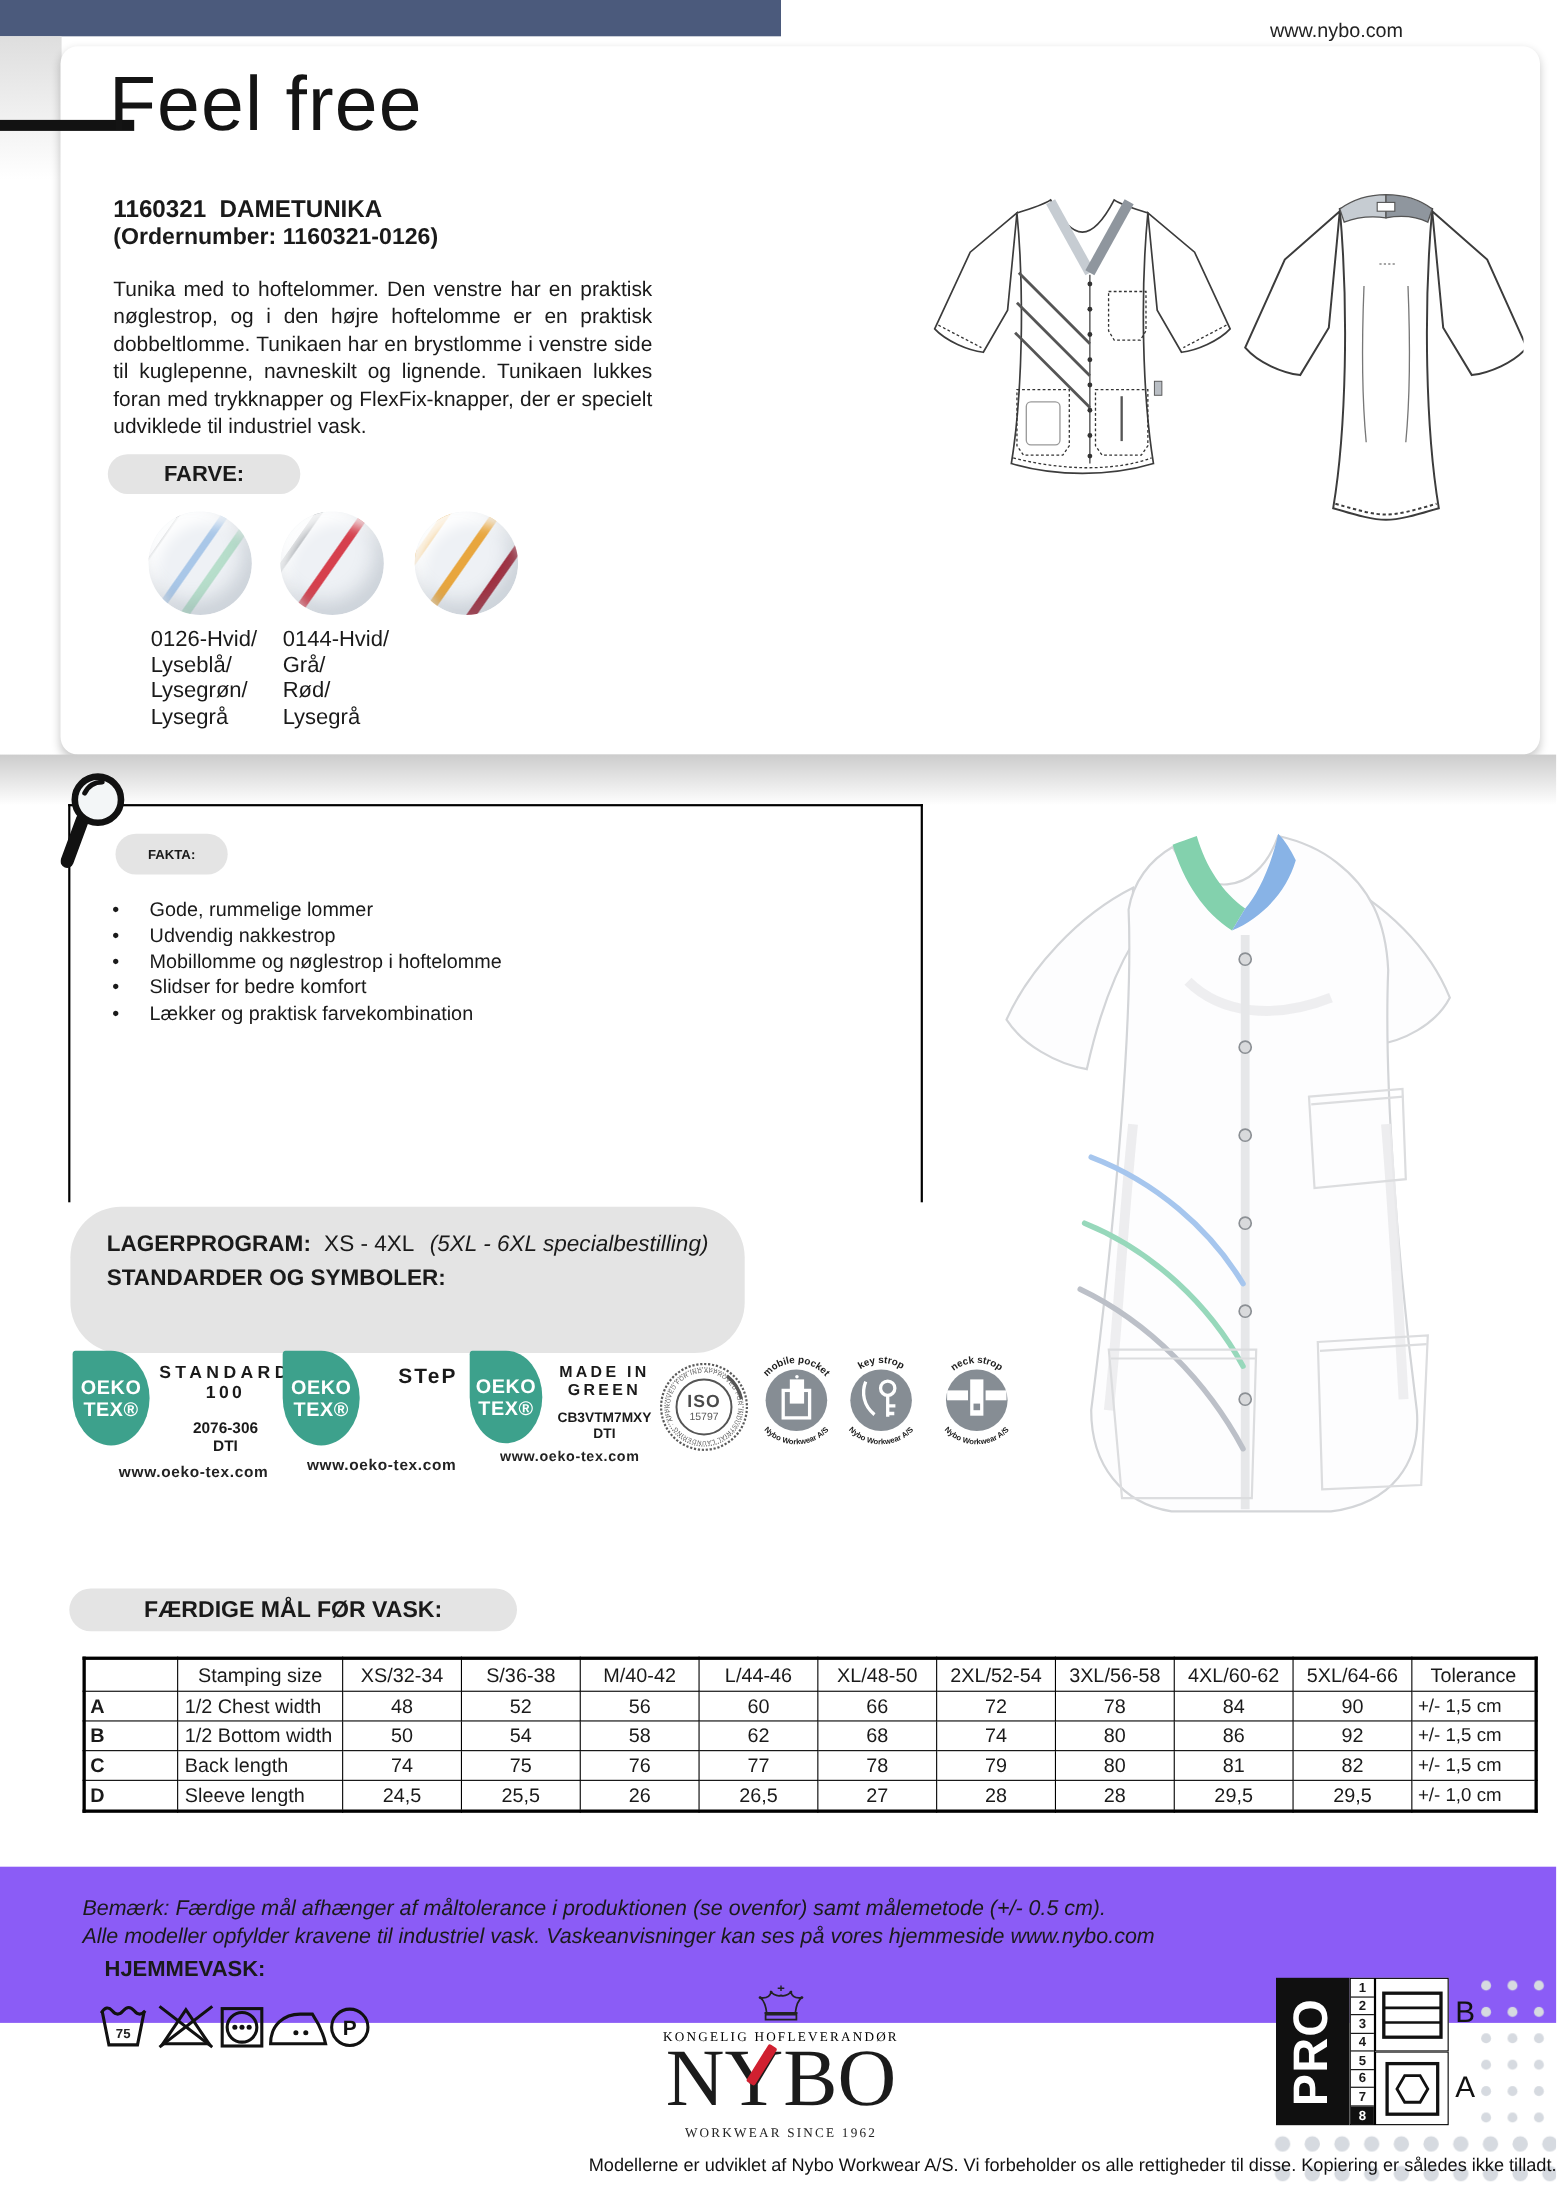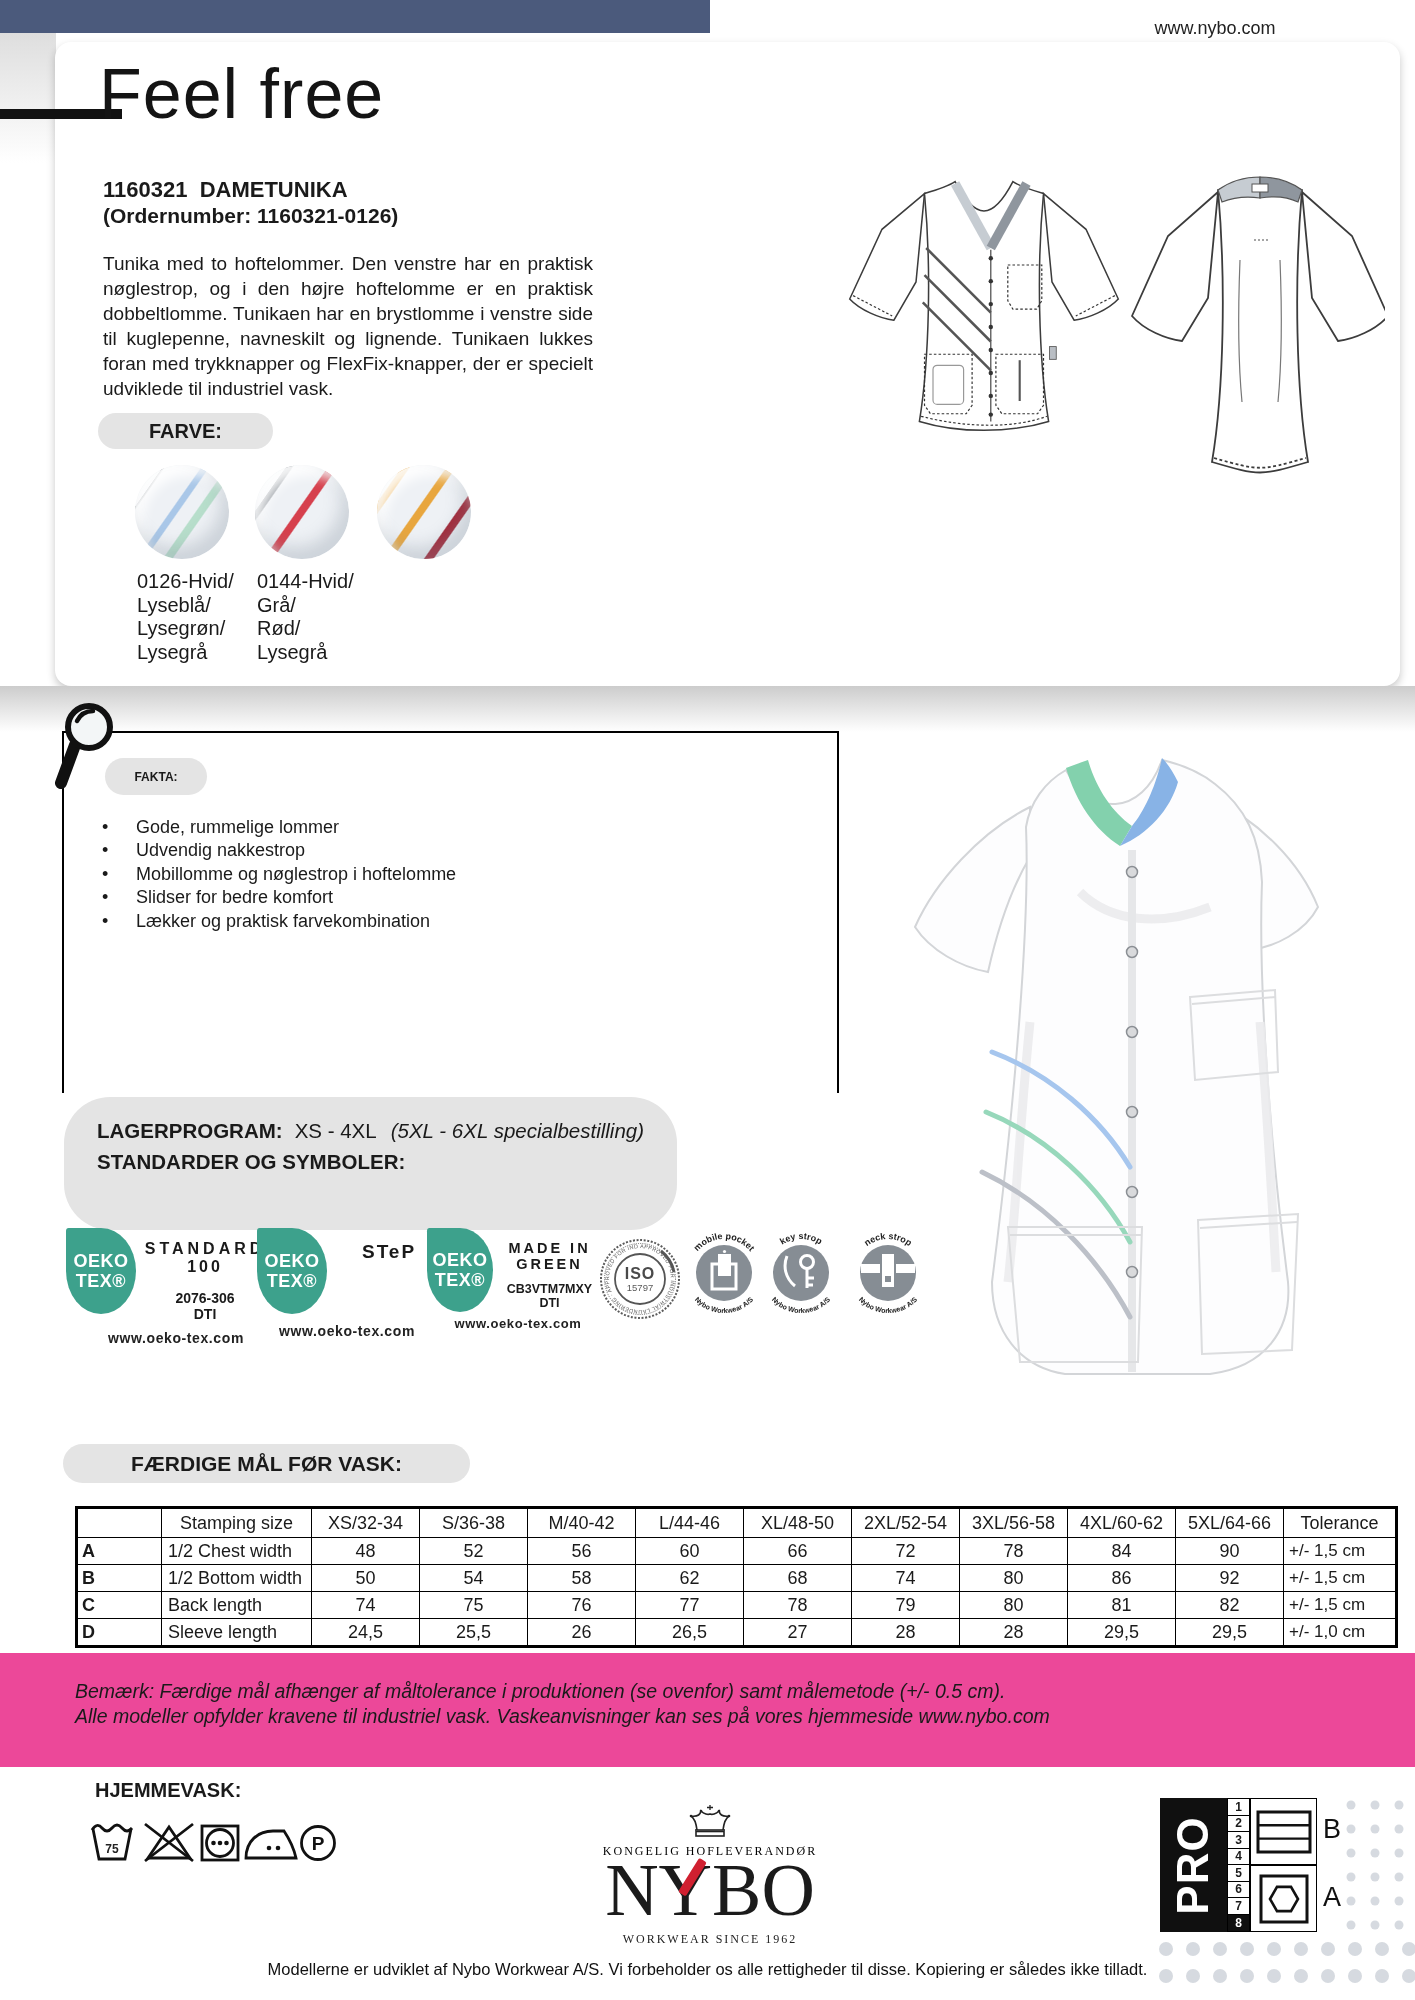--- a/index.html
+++ b/index.html
@@ -21,21 +21,21 @@
            color:#fff;font-weight:bold;font-size:18px;line-height:20px;letter-spacing:.5px;}
   .badgecol{position:absolute;display:flex;flex-direction:column;align-items:center;text-align:center;}
   .oekourl{position:absolute;font-weight:bold;font-size:14px;letter-spacing:.6px;color:#222;text-align:center;}
   table.meas{border-collapse:collapse;table-layout:fixed;width:1320px;border:3px solid #000;background:#fff;}
   table.meas th, table.meas td{border:1.6px solid #000;padding:0;font-weight:normal;
       font-size:18px;text-align:center;height:26px;overflow:hidden;white-space:nowrap;}
   table.meas th{height:28px;font-size:18px;}
   table.meas td.letter{text-align:left;font-weight:bold;padding-left:4px;}
   table.meas td.nm{text-align:left;padding-left:6px;}
   table.meas td.tol{text-align:left;padding-left:5px;font-size:17px;}
-  .noteband{position:absolute;left:0;top:1653px;width:1415px;height:114px;background:#ec4899;}
+  .noteband{position:absolute;left:0;top:1697px;width:1415px;height:142px;background:#8b5cf6;}
   .noteline{font-style:italic;font-size:19.5px;line-height:24.5px;}
   .problack{position:absolute;left:1160px;top:1798px;width:67px;height:134px;background:#101010;}
   .provert{position:absolute;left:-33px;top:34px;width:134px;height:67px;transform:rotate(-90deg);
            color:#fff;font-size:44px;font-weight:bold;text-align:center;line-height:64px;letter-spacing:1px;}
   .pronums{position:absolute;left:1227px;top:1798px;width:23px;height:134px;display:grid;
            grid-template-rows:repeat(8,1fr);border:1.5px solid #000;box-sizing:border-box;background:#fff;}
   .pronums div{border-bottom:1px solid #000;font-size:12px;font-weight:bold;display:flex;align-items:center;justify-content:center;}
   .pronums div:last-child{border-bottom:none;background:#101010;color:#fff;}
   .procell{position:absolute;left:1250px;width:67px;height:67px;border:1.5px solid #000;box-sizing:border-box;background:#fff;}
   .prolabel{position:absolute;font-size:27px;color:#111;}
@@ -473,15 +473,15 @@
   </svg>
   <svg class="abs" style="left:1155px;top:1938px;" width="260" height="56">
     <defs>
         <pattern id="dp2" width="27" height="27" patternUnits="userSpaceOnUse">
           <circle cx="11" cy="11" r="7" fill="#d6dae0"></circle>
         </pattern>
       </defs>
     <rect width="260" height="56" fill="url(#dp2)"></rect>
   </svg>
 
-  <div class="abs" style="left:0;top:1960px;width:1415px;text-align:center;font-size:16.5px;color:#111;">Modellerne er udviklet af Nybo Workwear A/S. Vi forbeholder os alle rettigheder til disse. Kopiering er således ikke tilladt.</div>
+  <div class="abs" style="left:0;top:1960px;width:1415px;text-align:right;font-size:16.5px;color:#111;">Modellerne er udviklet af Nybo Workwear A/S. Vi forbeholder os alle rettigheder til disse. Kopiering er således ikke tilladt.</div>
 
 </div>
 
 </body></html>

